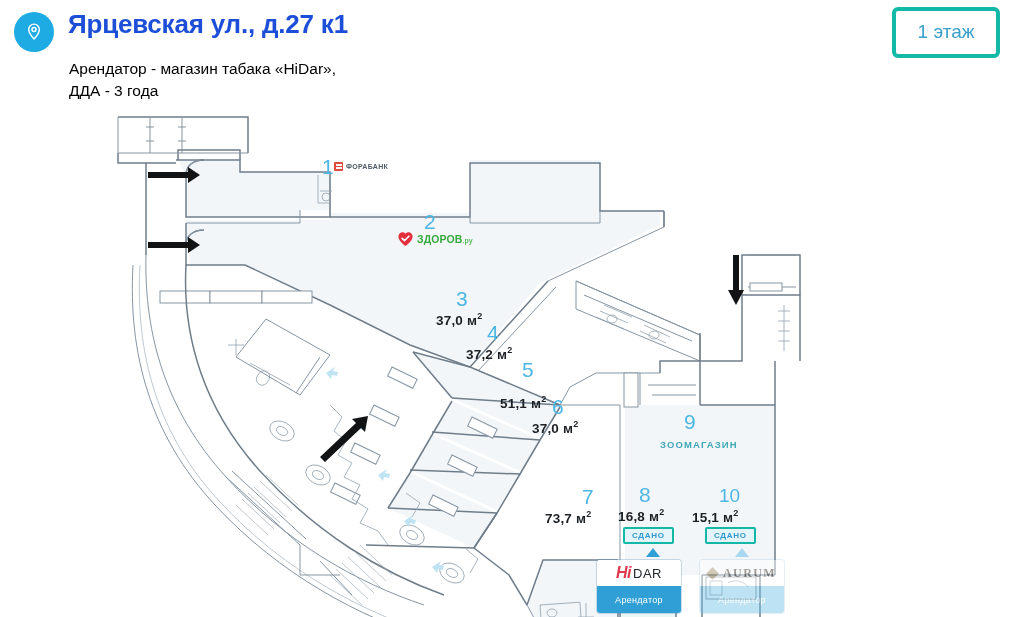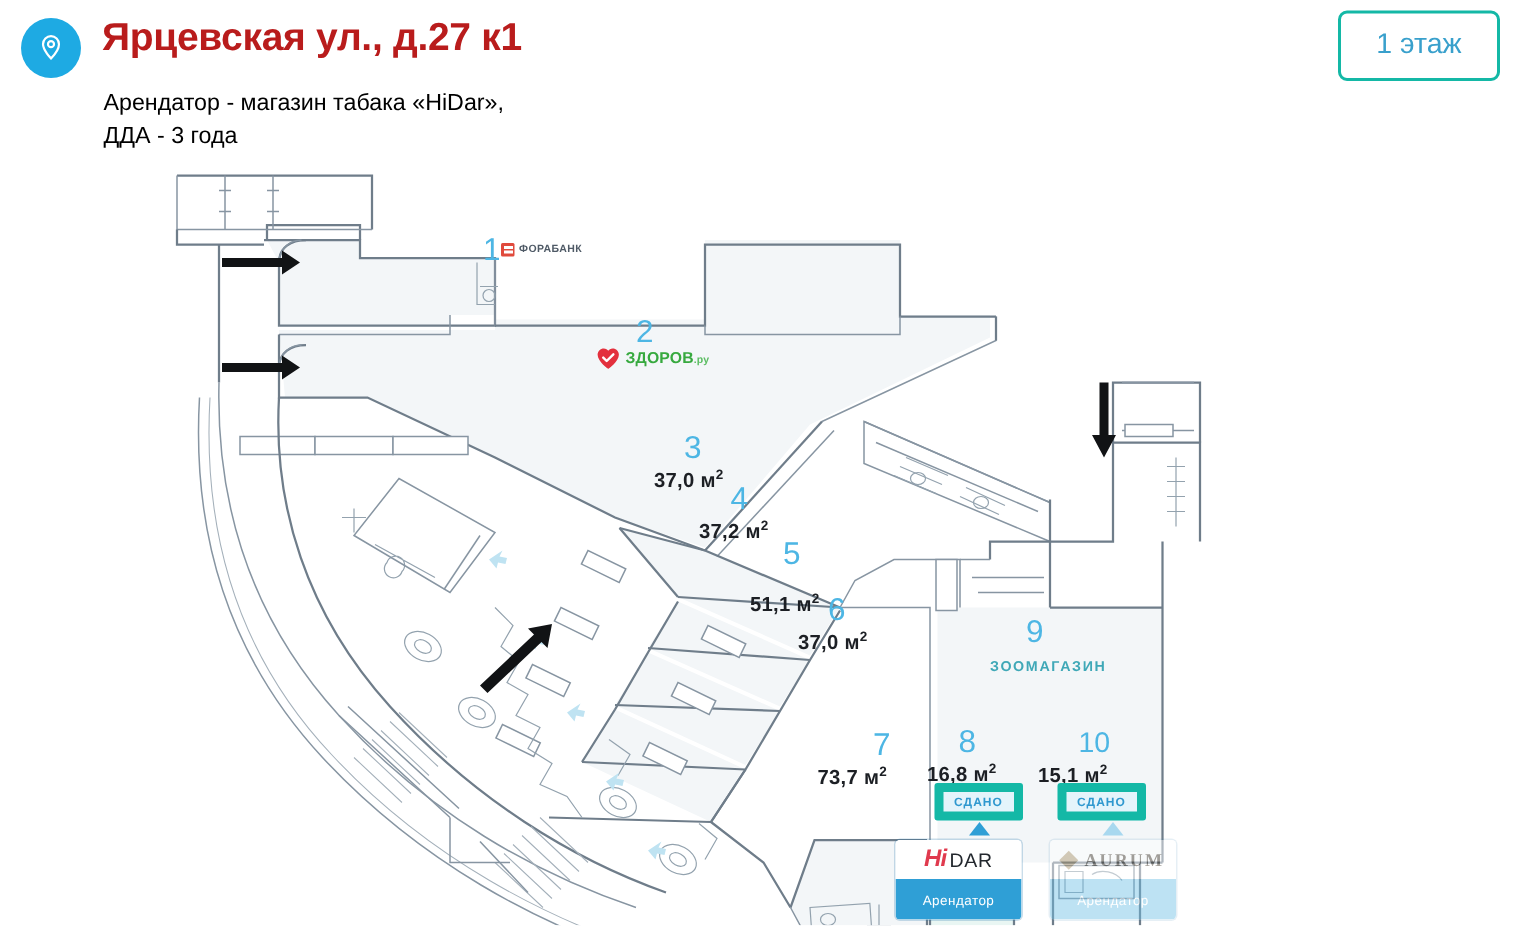--- a/index.html
+++ b/index.html
@@ -36,40 +36,40 @@
     align-items: center;
     justify-content: center;
   }
   #pin-badge svg { display: block; }
 
   #title {
     position: absolute;
     left: 68px; top: 9px;
     font-size: 26px;
     font-weight: bold;
-    color: #b91c1c;
+    color: #1d4ed8;
     letter-spacing: -0.2px;
     white-space: nowrap;
   }
   #subtitle {
     position: absolute;
     left: 69px; top: 58px;
     font-size: 15.5px;
     line-height: 22px;
     color: #000000;
     white-space: pre;
   }
 
   #floor-badge {
     position: absolute;
     right: 23px; top: 7px;
     min-width: 108px;
     padding: 10px 16px 11px;
     box-sizing: border-box;
-    border: 2px solid #14b8a6;
+    border: 4px solid #14b8a6;
     border-radius: 6px;
     background: #ffffff;
     text-align: center;
     font-size: 19px;
     color: #39a0cc;
   }
 
   
   #plan-wrap {
     position: absolute;
@@ -109,21 +109,21 @@
     font-weight: bold;
     letter-spacing: 1.1px;
     color: #3fa8b7;
   }
   .sdano {
     font-size: 8px;
     font-weight: bold;
     letter-spacing: 0.7px;
     color: #2f98cf;
     background: #e4f4fb;
-    border: 6px solid #14b8a6;
+    border: 2px solid #14b8a6;
     border-radius: 2px;
     padding: 2px 7px 2px;
   }
 
   
   .brand-inline {
     position: absolute;
     display: flex;
     align-items: center;
     gap: 3px;

